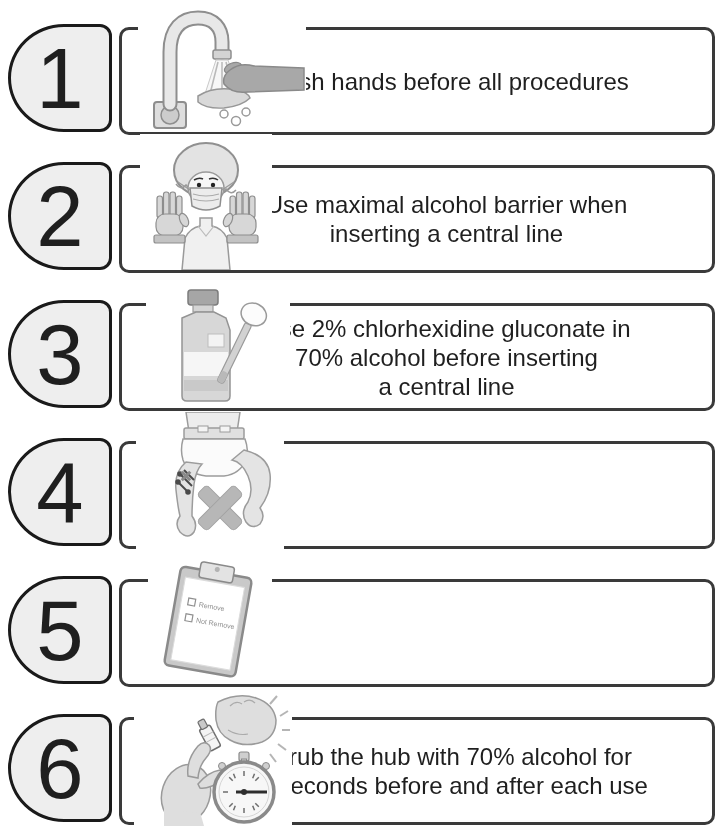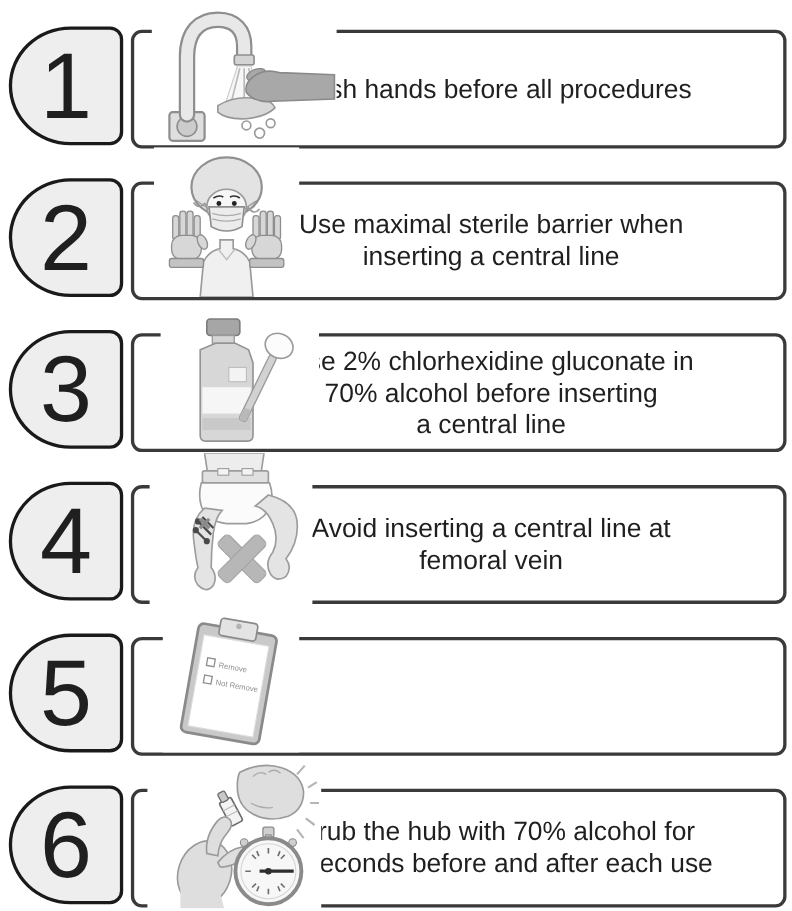--- a/index.html
+++ b/index.html
@@ -104,21 +104,21 @@
           <rect x="17" y="62" width="5.5" height="22" rx="2.5"></rect>
             <rect x="23.5" y="58" width="5.5" height="26" rx="2.5"></rect>
           <rect x="30" y="58" width="5.5" height="26" rx="2.5"></rect>
             <rect x="36.5" y="62" width="5.5" height="22" rx="2.5"></rect>
           <rect x="16" y="80" width="27" height="22" rx="9"></rect>
           <ellipse cx="44" cy="86" rx="4" ry="7" transform="rotate(-25 44 86)"></ellipse>
           <rect x="14" y="101" width="31" height="8" rx="2" fill="#c3c3c3"></rect>
         </g>
       </svg>
     </div>
-    <div class="caption">Use maximal sterile barrier when
+    <div class="caption">Use maximal alcohol barrier when
 inserting a central line</div>
   </div>
 
   <div class="row">
     <div class="badge">
       <span class="num">3</span>
     </div>
     <div class="box"></div>
     <div class="icon-wrap iw3">
       <svg viewBox="0 0 144 118">
@@ -167,22 +167,20 @@
             <circle cx="52" cy="80" r="1.8" fill="#4a4a4a"></circle>
           <rect x="44" y="62.5" width="12" height="3" fill="#8a8a8a" stroke="none" transform="rotate(45 50 64)"></rect>
           <rect x="44" y="62.5" width="12" height="3" fill="#8a8a8a" stroke="none" transform="rotate(-45 50 64)"></rect>
         </g>
         <g transform="translate(84 96)" fill="#b7b7b7" stroke="#a3a3a3" stroke-width="1">
           <rect x="-26" y="-7" width="52" height="14" rx="4" transform="rotate(45)"></rect>
           <rect x="-26" y="-7" width="52" height="14" rx="4" transform="rotate(-45)"></rect>
         </g>
       </svg>
     </div>
-    <div class="caption">Avoid inserting a central line at
-femoral vein</div>
   </div>
 
   <div class="row">
     <div class="badge">
       <span class="num">5</span>
     </div>
     <div class="box"></div>
     <div class="icon-wrap iw5">
       <svg viewBox="0 0 124 124">
         <g transform="rotate(10 62 62)">

